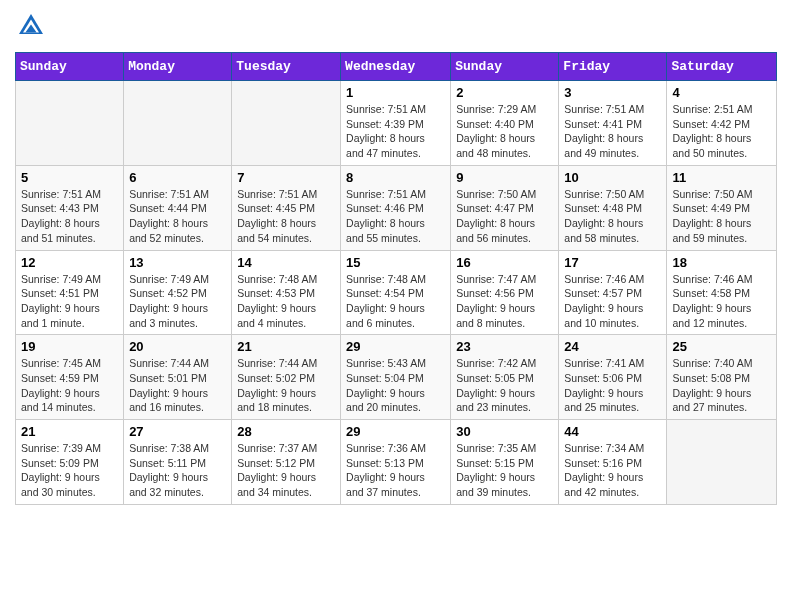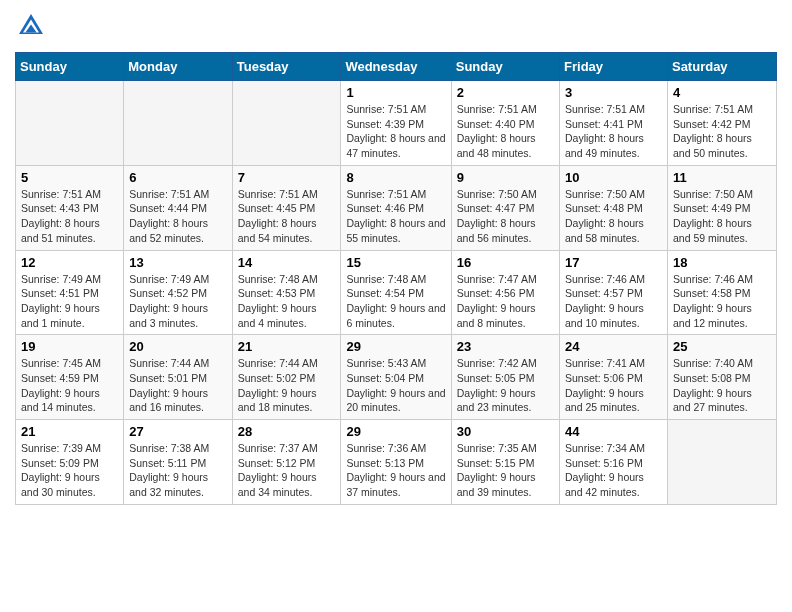--- a/index.html
+++ b/index.html
@@ -48,27 +48,28 @@
     .subtitle {
       font-size: 14px;
       color: #555;
     }
     .calendar {
       width: 100%;
       border-collapse: collapse;
       border: 1px solid #ccc;
     }
     .calendar th {
-      background: #0369a1;
+      background: #6d28d9;
       color: #fff;
       padding: 6px 4px;
       font-size: 13px;
       font-weight: bold;
       text-align: left;
       border: 1px solid #1a5a9a;
+      font-family: Liberation Mono, monospace;
     }
     .calendar td {
       vertical-align: top;
       border: 1px solid #ccc;
       padding: 4px 5px;
       width: 113px;
       min-height: 80px;
       background: #fff;
     }
     .calendar td.empty {
@@ -129,33 +130,33 @@
           <td class="empty"></td>
           <td class="empty"></td>
           <td>
             <span class="day-num">1</span>
             <div class="day-info">Sunrise: 7:51 AM
 Sunset: 4:39 PM
 Daylight: 8 hours and 47 minutes.</div>
           </td>
           <td>
             <span class="day-num">2</span>
-            <div class="day-info">Sunrise: 7:51 AM
+            <div class="day-info">Sunrise: 7:29 AM
 Sunset: 4:40 PM
 Daylight: 8 hours and 48 minutes.</div>
           </td>
           <td>
             <span class="day-num">3</span>
             <div class="day-info">Sunrise: 7:51 AM
 Sunset: 4:41 PM
 Daylight: 8 hours and 49 minutes.</div>
           </td>
           <td>
             <span class="day-num">4</span>
-            <div class="day-info">Sunrise: 7:51 AM
+            <div class="day-info">Sunrise: 2:51 AM
 Sunset: 4:42 PM
 Daylight: 8 hours and 50 minutes.</div>
           </td>
         </tr>
         <tr>
           <td>
             <span class="day-num">5</span>
             <div class="day-info">Sunrise: 7:51 AM
 Sunset: 4:43 PM
 Daylight: 8 hours and 51 minutes.</div>

